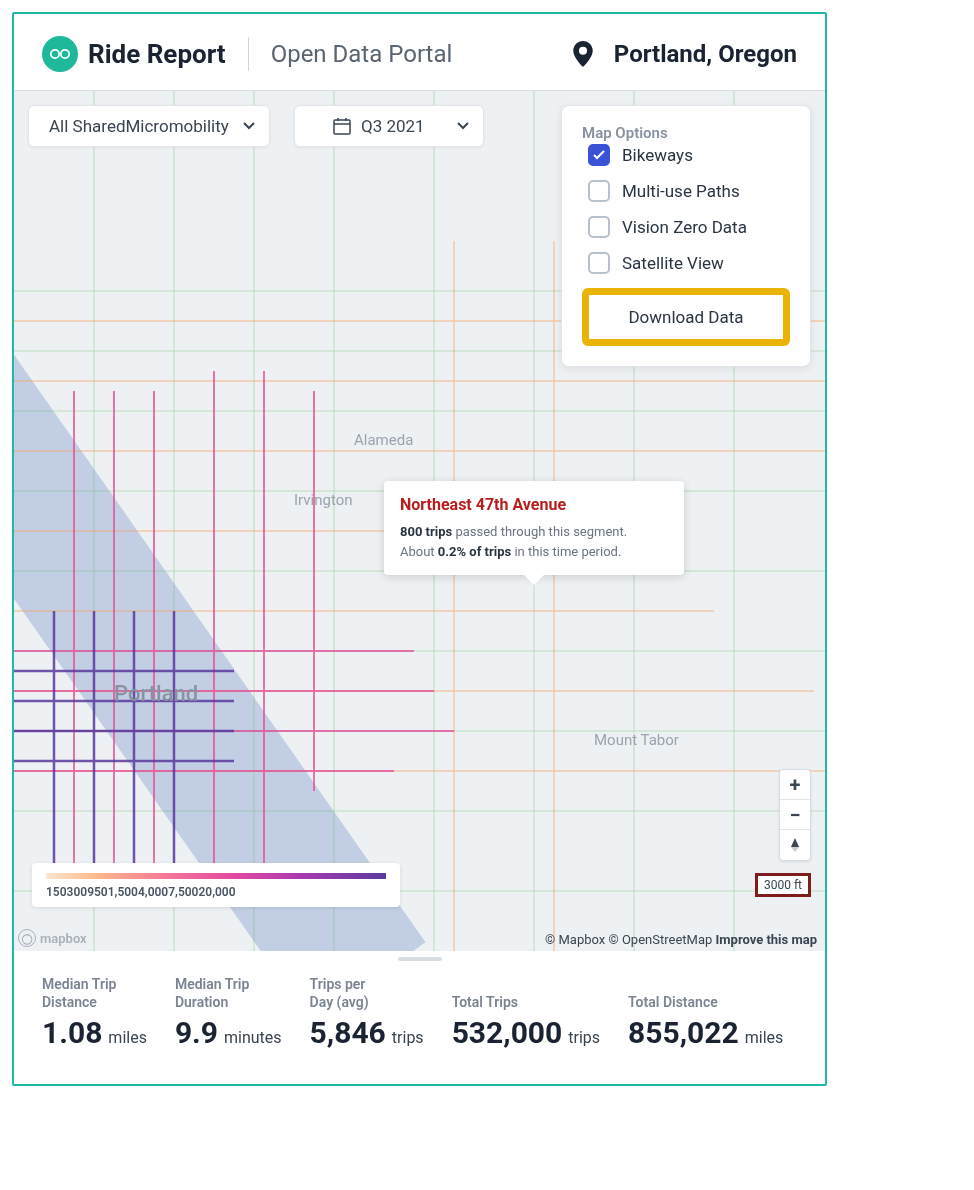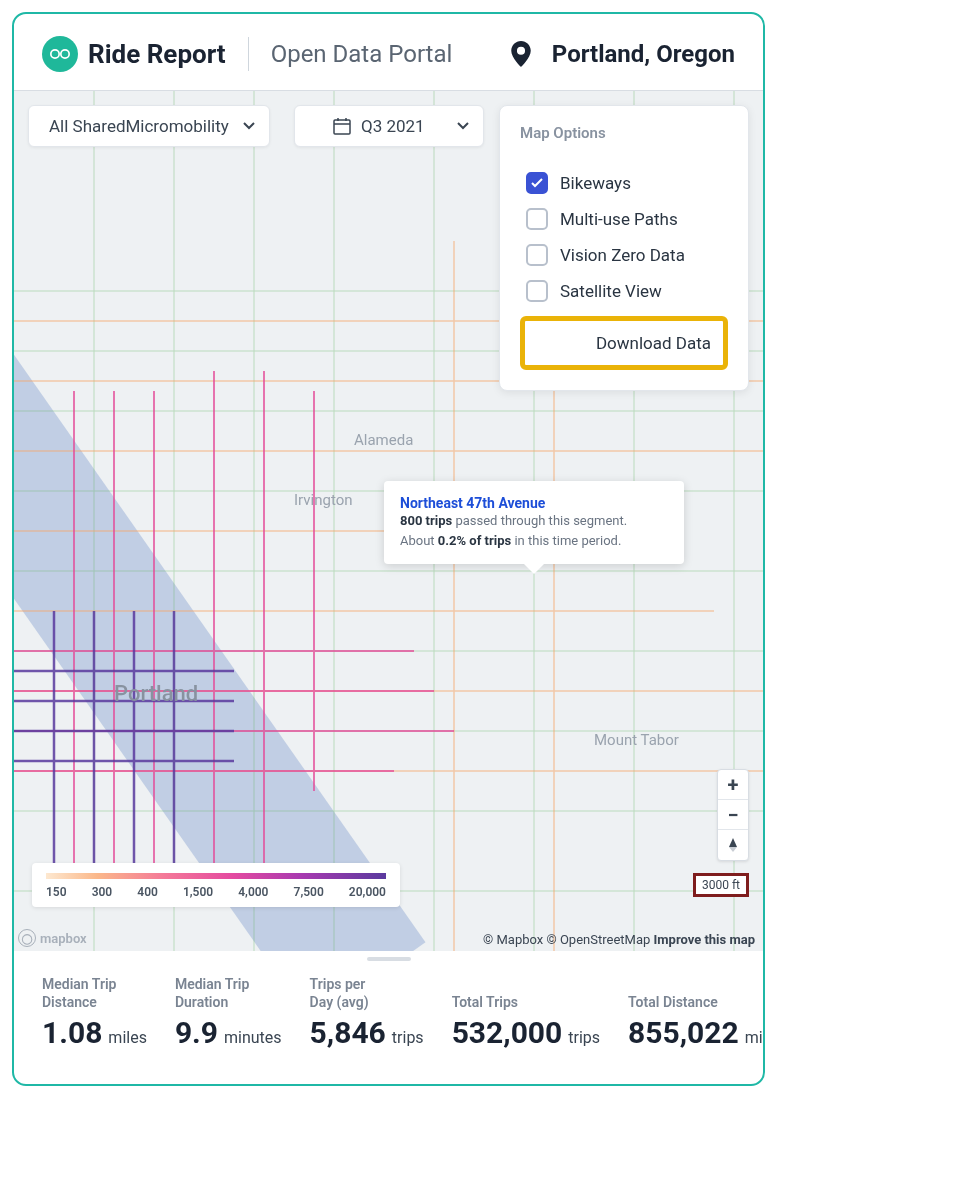--- a/index.html
+++ b/index.html
@@ -2,23 +2,23 @@
 <html><head>
 <meta charset="utf-8">
 <style>
 * { box-sizing: border-box; margin: 0; padding: 0; }
 body {
   font-family: -apple-system, BlinkMacSystemFont, "Segoe UI", Roboto, sans-serif;
   background: #fff;
   padding: 12px;
 }
 .frame {
-  width: 753px;
+  width: 815px;
   border: 2px solid #1fb8a6;
-  border-radius: 14px;
+  border-radius: 2px;
   overflow: hidden;
   background: #fff;
 }
 .header {
   display: flex;
   align-items: center;
   padding: 22px 28px 18px 28px;
   border-bottom: 1px solid #d8dde3;
 }
 .logo-circle {
@@ -69,62 +69,62 @@
   width: 12px; height: 8px;
 }
 .cal-icon { width: 18px; height: 18px; }
 
 .options-panel {
   position: absolute; top: 14px; right: 14px; width: 250px;
   background: #fff; border: 1px solid #e2e6eb; border-radius: 8px;
   padding: 18px 20px 20px 20px; z-index: 10;
   box-shadow: 0 2px 8px rgba(0,0,0,0.08);
 }
-.options-title { font-size: 15px; color: #8892a0; font-weight: 600; margin-bottom: 30px; }
+.options-title { font-size: 15px; color: #8892a0; font-weight: 600; margin-bottom: 2px; }
 .opt-row { display: flex; align-items: center; gap: 12px; margin-bottom: 14px; cursor: pointer; padding-left: 6px; }
 .checkbox {
   width: 22px; height: 22px; border: 2px solid #b8c0cc; border-radius: 5px;
   display: flex; align-items: center; justify-content: center; flex-shrink: 0;
 }
 .checkbox.checked { background: #3a52d4; border-color: #3a52d4; }
 .checkmark { width: 12px; height: 10px; }
 .opt-label { font-size: 17px; color: #2a3542; }
 .download-btn {
   margin-top: 8px; width: 100%; padding: 12px;
-  border: 5px solid #eab308; border-radius: 6px; background: #fff;
-  font-size: 17px; color: #2a3542; cursor: pointer; text-align: right;
+  border: 7px solid #eab308; border-radius: 6px; background: #fff;
+  font-size: 17px; color: #2a3542; cursor: pointer; text-align: center;
 }
 
 .tooltip {
   position: absolute; left: 370px; top: 390px; width: 300px;
   background: #fff; border-radius: 4px; padding: 14px 16px;
   box-shadow: 0 2px 10px rgba(0,0,0,0.15); z-index: 8;
 }
 .tooltip::after {
   content: ''; position: absolute; bottom: -10px; left: 50%; transform: translateX(-50%);
   border: 10px solid transparent; border-top-color: #fff; border-bottom: none;
 }
-.tooltip-title { font-size: 14px; font-weight: 700; color: #1d4ed8; }
+.tooltip-title { font-size: 16px; font-weight: 700; color: #b91c1c; margin-bottom: 8px; }
 .tooltip-text { font-size: 13px; color: #6a7482; line-height: 1.5; }
 .tooltip-text b { color: #2a3542; font-weight: 700; }
 
 .map-labels { position: absolute; inset: 0; pointer-events: none; }
 .map-lbl { position: absolute; font-size: 15px; color: #9aa3ae; }
 
 .legend {
   position: absolute; left: 18px; bottom: 44px; background: #fff;
   border-radius: 4px; padding: 10px 14px 8px 14px; z-index: 8;
   box-shadow: 0 1px 4px rgba(0,0,0,0.1);
 }
 .legend-bar {
   width: 340px; height: 6px;
   background: linear-gradient(to right, #fde8d0 0%, #fbb88a 15%, #f47898 35%, #e44aa0 55%, #a83ab0 75%, #5a3a9e 100%);
   margin-bottom: 6px;
 }
-.legend-ticks { display: flex; justify-content: space-between; font-size: 12px; color: #4a5562; font-weight: 600; }
+.legend-ticks { display: flex; justify-content: flex-start; font-size: 12px; color: #4a5562; font-weight: 600; }
 
 .mapbox-logo { position: absolute; left: 4px; bottom: 4px; font-size: 13px; color: #a8b0ba; z-index: 6;
   display: flex; align-items: center; gap: 4px; font-weight: 600;}
 .mapbox-logo .mcircle{ width:18px; height:18px; border:1.5px solid #a8b0ba; border-radius:50%; display:flex;align-items:center;justify-content:center;font-size:10px;}
 
 .zoom-ctrl {
   position: absolute; right: 14px; bottom: 90px; z-index: 8;
   background: #fff; border: 1px solid #d8dde3; border-radius: 4px;
   box-shadow: 0 1px 3px rgba(0,0,0,0.1);
   display: flex; flex-direction: column;
@@ -309,21 +309,21 @@
         <b>800 trips</b><span> passed through this segment.</span><br>
         <span>About </span><b>0.2% of trips</b><span> in this time period.</span>
       </div>
     </div>
 
     <div class="legend">
       <div class="legend-bar"></div>
       <div class="legend-ticks" id="legend-ticks">
           <span>150</span>
           <span>300</span>
-          <span>400</span>
+          <span>950</span>
           <span>1,500</span>
           <span>4,000</span>
           <span>7,500</span>
           <span>20,000</span>
         </div>
     </div>
 
     <div class="mapbox-logo">
       <span class="mcircle">◯</span>
         <span>mapbox</span>

